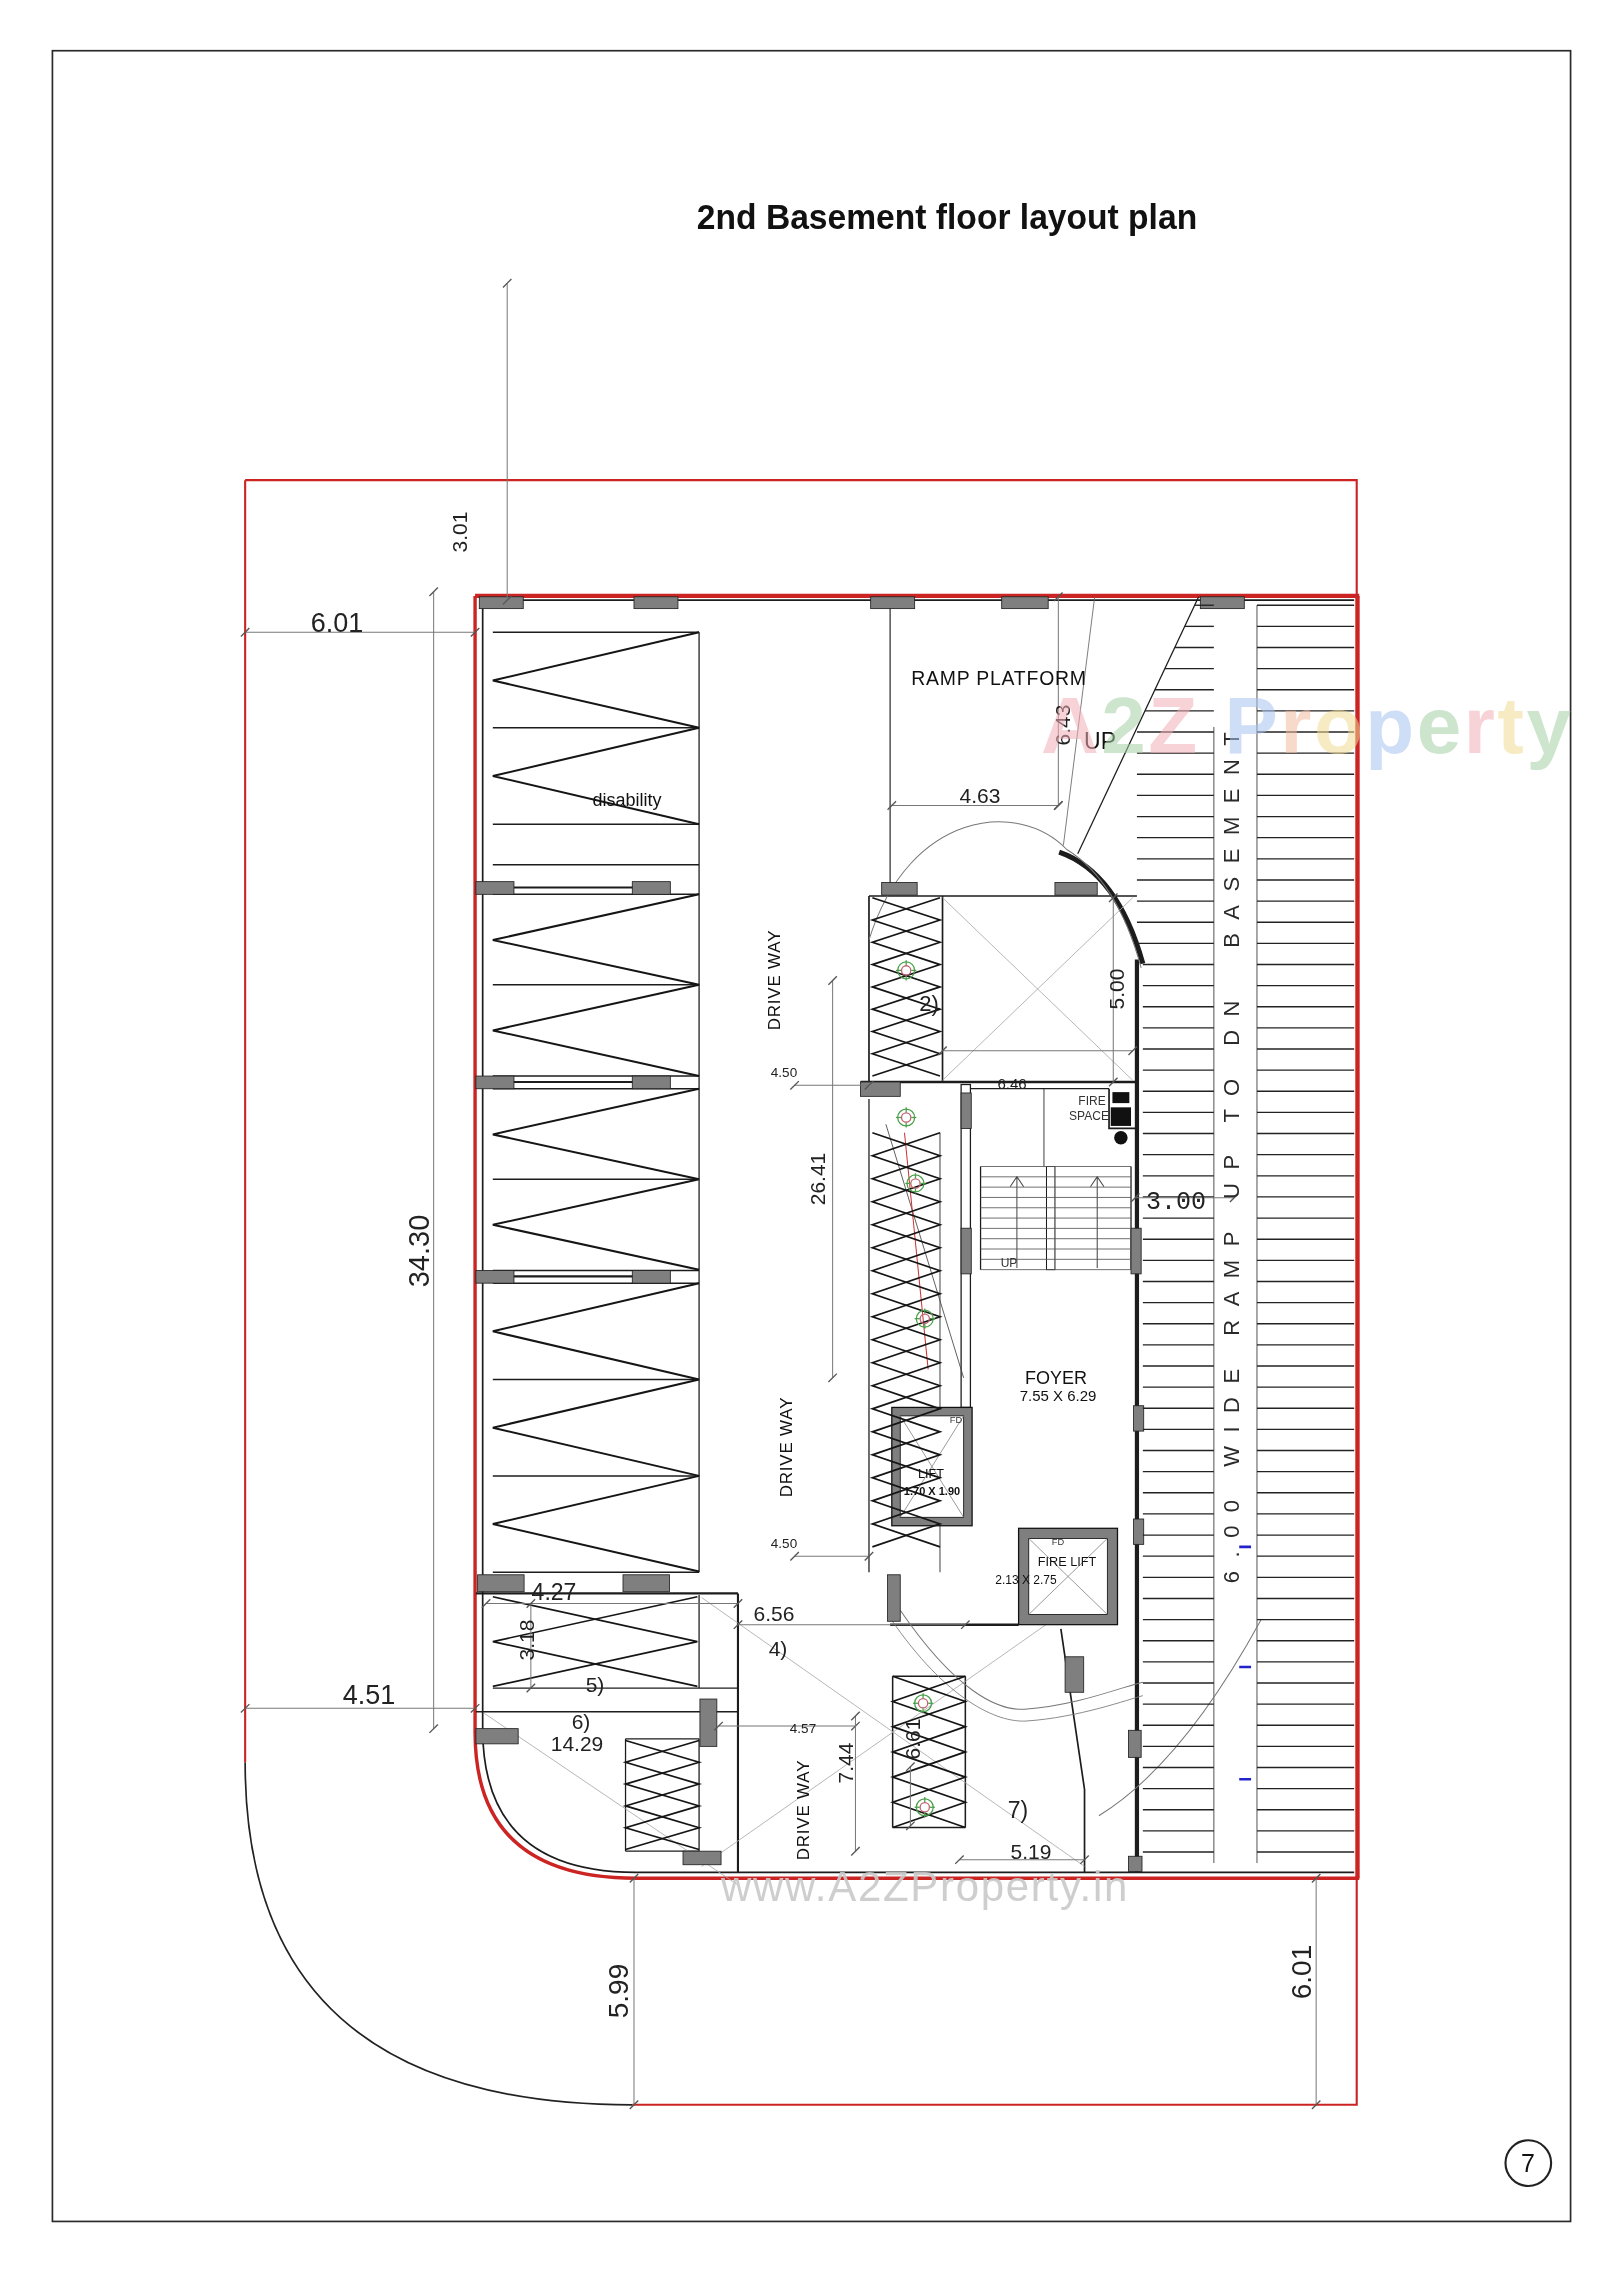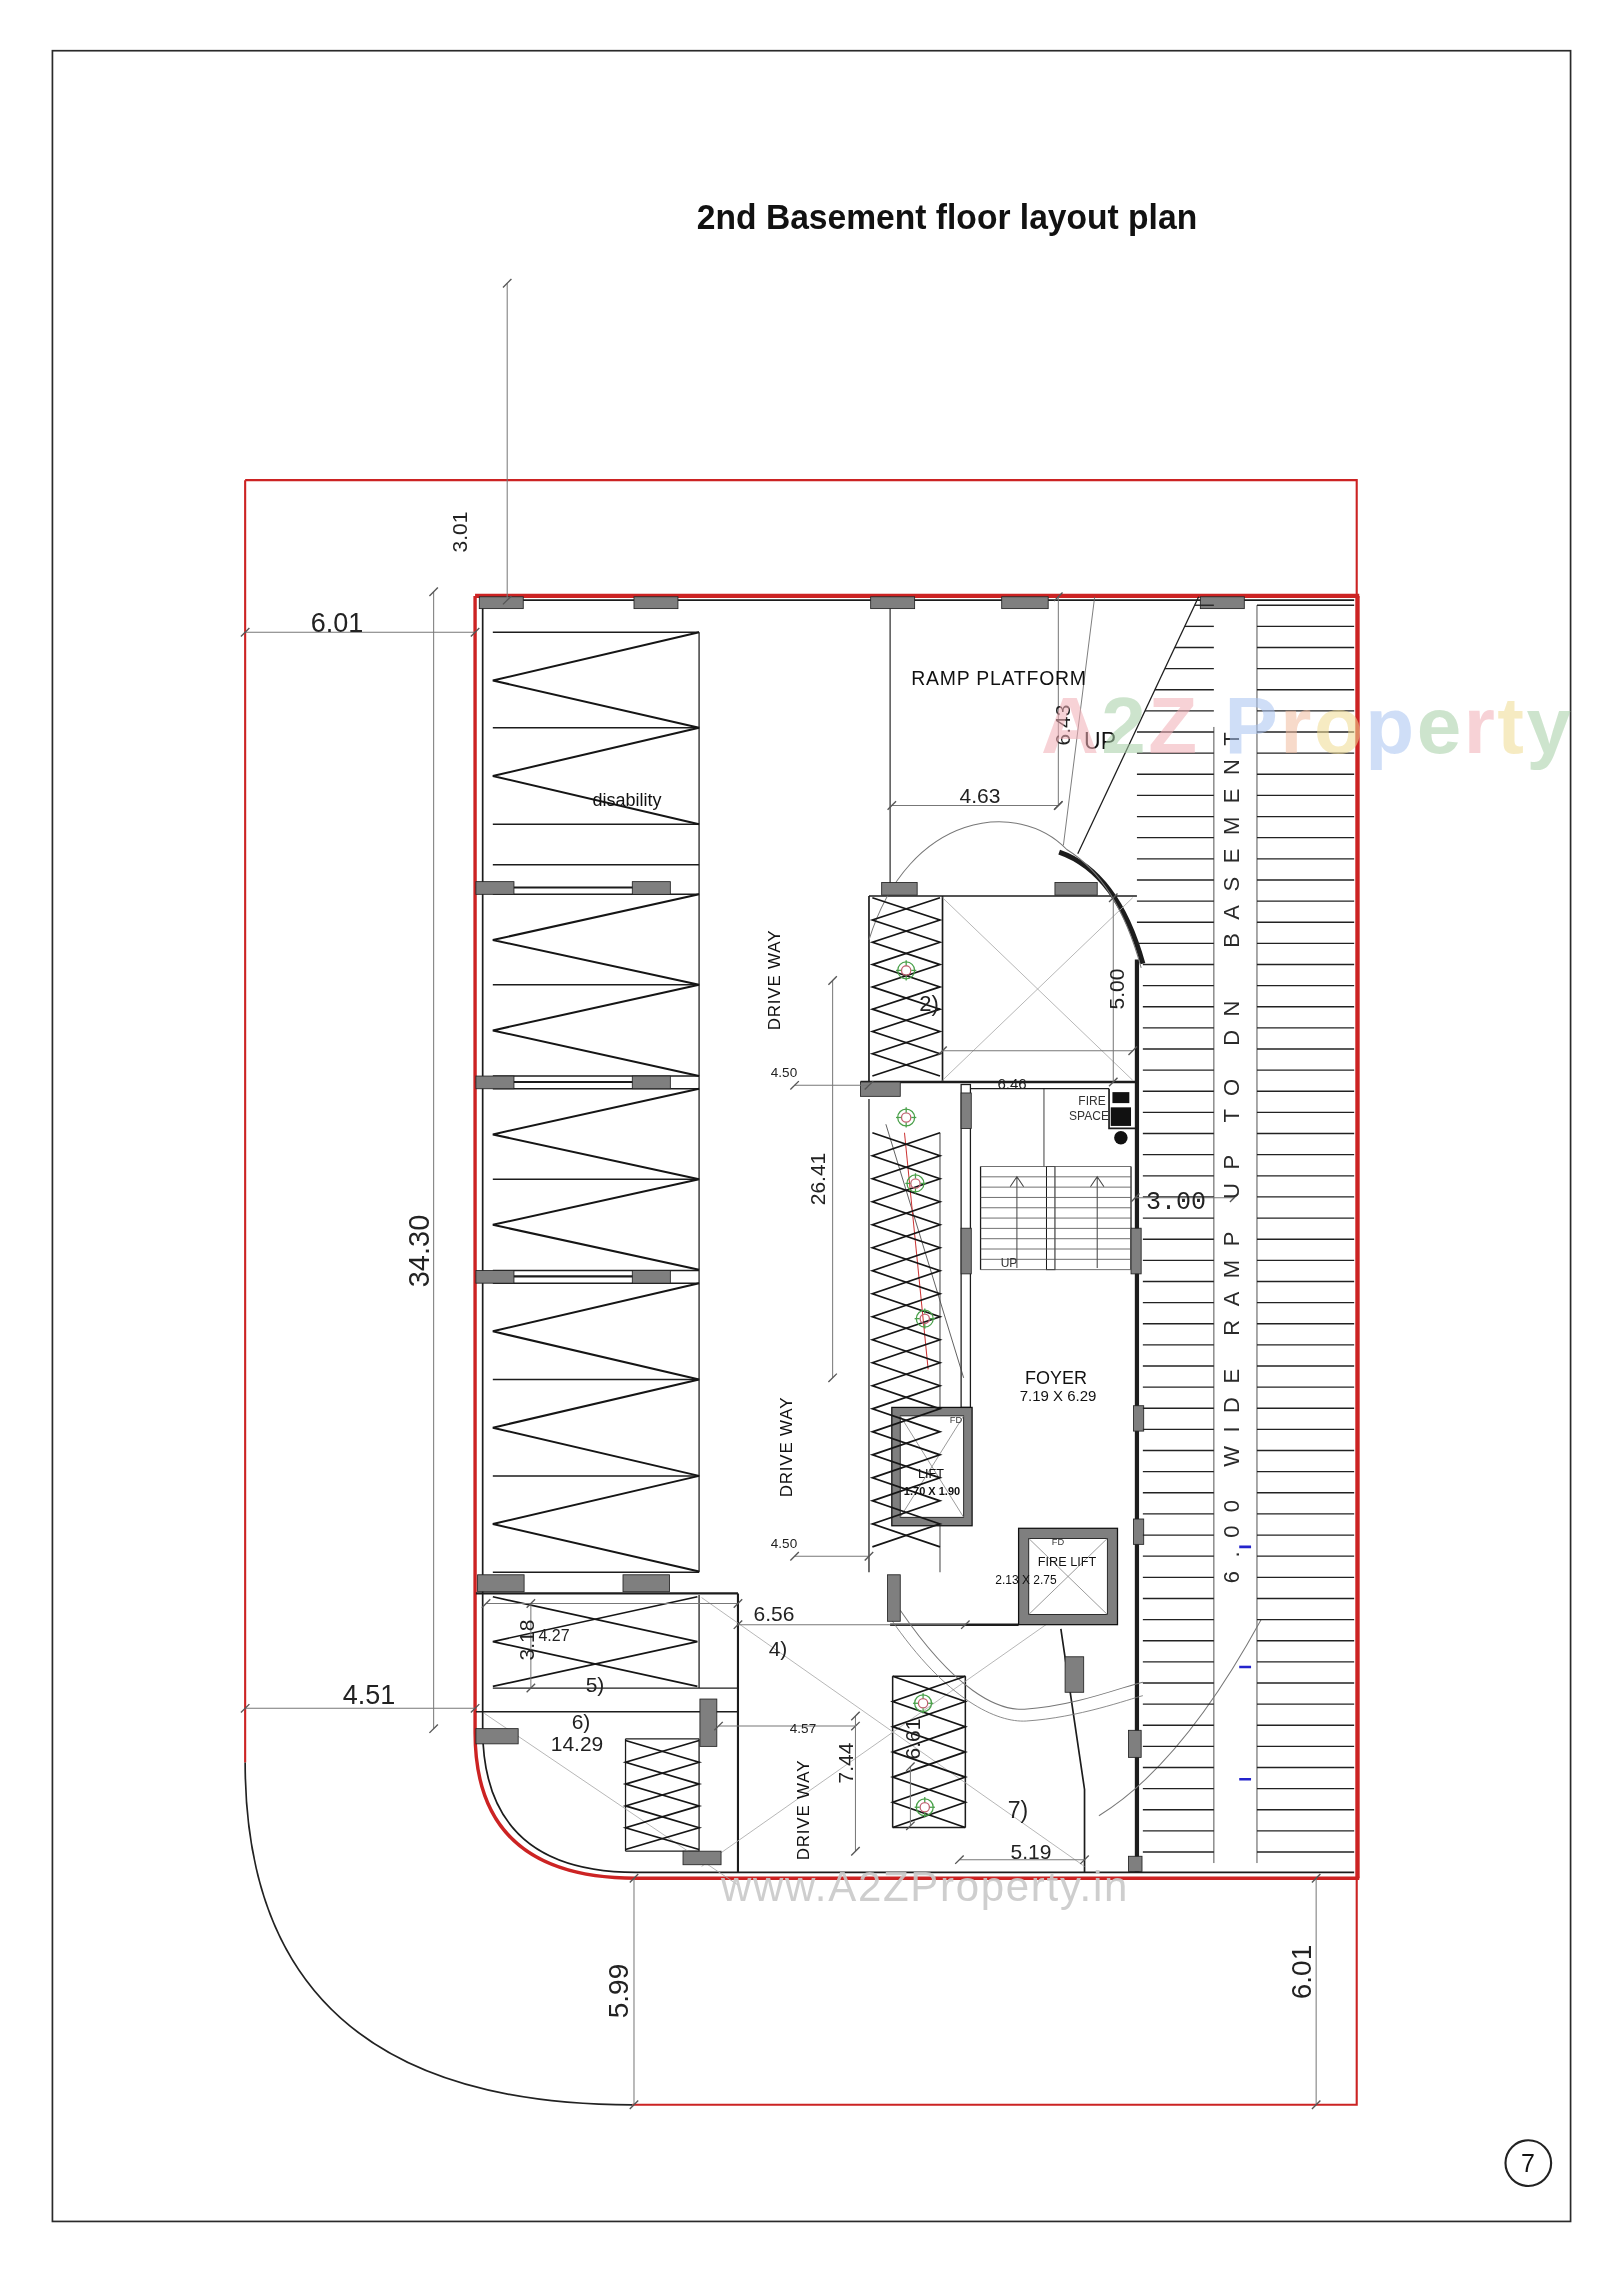--- a/index.html
+++ b/index.html
@@ -446,29 +446,29 @@
 <div class="lbl dim" style="left:784px;top:1544px;font-size:13.5px;">4.50</div>
 <div class="lbl rot dim" style="left:817px;top:1179px;font-size:21px;">26.41</div>
 <div class="lbl dim" style="left:929px;top:1004px;font-size:22px;">2)</div>
 <div class="lbl rot dim" style="left:1116px;top:989px;font-size:21px;">5.00</div>
 <div class="lbl dim" style="left:1012px;top:1083px;font-size:15px;text-align:right;">6.46</div>
 
 <div class="lbl small" style="left:1092px;top:1101px;font-size:12px;">FIRE</div>
 <div class="lbl small" style="left:1089px;top:1116px;font-size:12px;">SPACE</div>
 <div class="lbl small" style="left:1009px;top:1263px;font-size:12px;">UP</div>
 <div class="lbl" style="left:1056px;top:1378px;font-size:18px;">FOYER</div>
-<div class="lbl" style="left:1058px;top:1395px;font-size:15px;">7.19 X 6.29</div>
+<div class="lbl" style="left:1058px;top:1395px;font-size:15px;">7.55 X 6.29</div>
 <div class="lbl small" style="left:956px;top:1421px;font-size:9.3px;">FD</div>
 <div class="lbl" style="left:931px;top:1474px;font-size:12.7px;">LIFT</div>
 <div class="lbl" style="left:932px;top:1491px;font-size:11px;font-weight:bold;">1.70 X 1.90</div>
 <div class="lbl small" style="left:1058px;top:1543px;font-size:9.3px;">FD</div>
 <div class="lbl" style="left:1067px;top:1562px;font-size:12.7px;text-align:right;">FIRE LIFT</div>
 <div class="lbl" style="left:1026px;top:1580px;font-size:12px;">2.13 X 2.75</div>
 
-<div class="lbl dim" style="left:554px;top:1592px;font-size:16px;margin-top:44px;">4.27</div>
+<div class="lbl dim" style="left:554px;top:1592px;font-size:23px;">4.27</div>
 <div class="lbl rot dim" style="left:526px;top:1640px;font-size:21px;">3.18</div>
 <div class="lbl dim" style="left:774px;top:1613px;font-size:21px;">6.56</div>
 <div class="lbl dim" style="left:778px;top:1648px;font-size:21px;">4)</div>
 <div class="lbl dim" style="left:595px;top:1684px;font-size:21px;">5)</div>
 <div class="lbl dim" style="left:581px;top:1721px;font-size:21px;">6)</div>
 <div class="lbl dim" style="left:577px;top:1743px;font-size:21px;">14.29</div>
 <div class="lbl dim" style="left:803px;top:1729px;font-size:13.5px;">4.57</div>
 <div class="lbl rot dim" style="left:845px;top:1763px;font-size:21px;">7.44</div>
 <div class="lbl rot dim" style="left:912px;top:1739px;font-size:21px;">6.61</div>
 <div class="lbl dim" style="left:1018px;top:1810px;font-size:23px;">7)</div>

